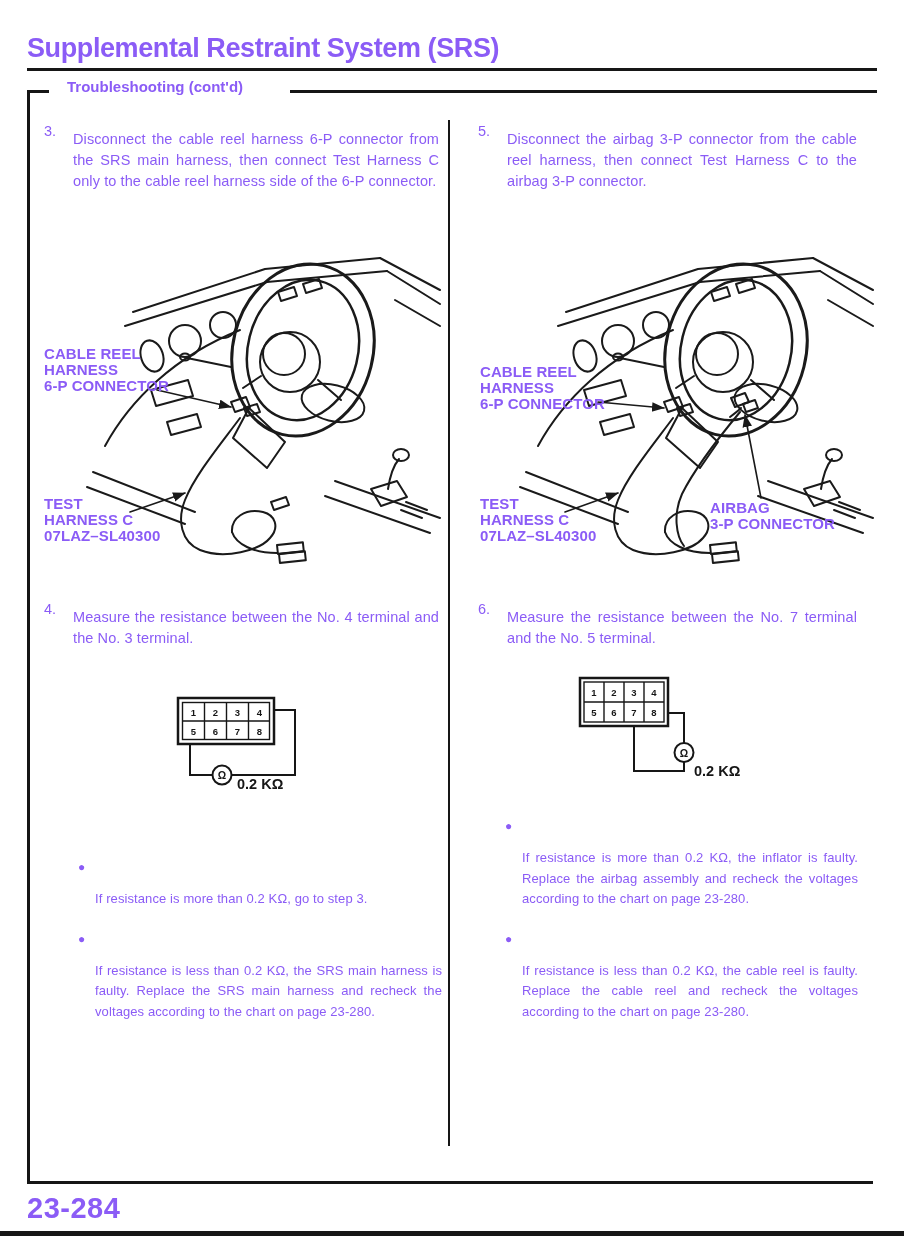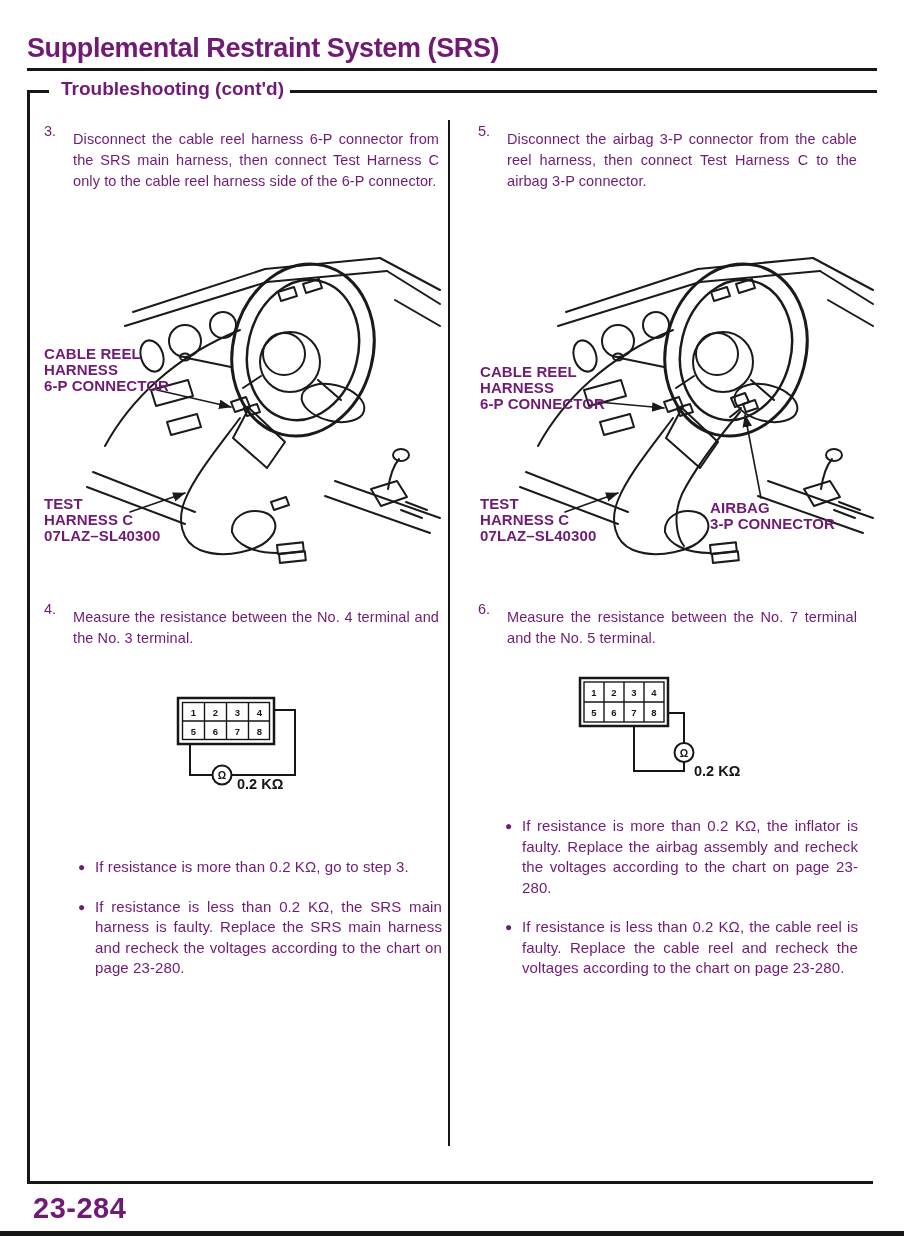--- a/index.html
+++ b/index.html
@@ -1,36 +1,36 @@
 <!DOCTYPE html>
 <html><head>
 <meta charset="utf-8">
 <style>
   html,body { margin:0; padding:0; background:#e8e8e8; }
   .page {
     position:relative; width:904px; height:1236px; margin:0 auto;
-    background:#ffffff; color:#701a75; overflow:hidden;
+    background:#ffffff; color:#8b5cf6; overflow:hidden;
     font-family:"Liberation Sans", sans-serif;
   }
   .rule { position:absolute; background:#161616; }
 
   .title { position:absolute; left:27px; top:33px; font-size:27px; font-weight:700; letter-spacing:-0.4px; white-space:nowrap; }
-  .section { position:absolute; left:61px; top:78px; font-size:19px; font-weight:700; white-space:nowrap; }
-  .pagenum { position:absolute; left:27px; top:1192px; font-size:29px; font-weight:700; letter-spacing:0.5px;margin-left:6px; }
+  .section { position:absolute; left:67px; top:78px; font-size:15px; font-weight:700; white-space:nowrap; }
+  .pagenum { position:absolute; left:27px; top:1192px; font-size:29px; font-weight:700; letter-spacing:0.5px; }
 
   .step { position:absolute; display:flex; }
   .step .num { flex:none; width:29px; font-size:14.5px; line-height:21px; }
   .step .txt { flex:1; font-size:14.5px; line-height:21px; text-align:justify; letter-spacing:0.1px;margin-top:8px; }
 
   .dlabel { position:absolute; font-size:15px; line-height:16px; font-weight:700; white-space:pre-line; letter-spacing:0.1px; z-index:3; }
 
   ul.bullets { position:absolute; list-style:none; margin:0; padding:0; }
   ul.bullets li { display:flex; margin:0 0 19px 0; }
   ul.bullets li .b { flex:none; width:17px; font-size:12px; line-height:20.5px; }
-  ul.bullets li .t { flex:1; font-size:15px; line-height:20.5px; text-align:justify; letter-spacing:0.1px; }
+  ul.bullets li .t { flex:1; font-size:13px; line-height:20.5px; text-align:justify; letter-spacing:0.1px;margin-top:32px; }
 
   svg { display:block; }
   svg text { font-family:"Liberation Sans", sans-serif; }
   .wheel-svg { position:absolute; z-index:1; }
   .meter-svg { position:absolute; z-index:1; }
 </style>
 </head>
 <body>
 
 <div class="page">

